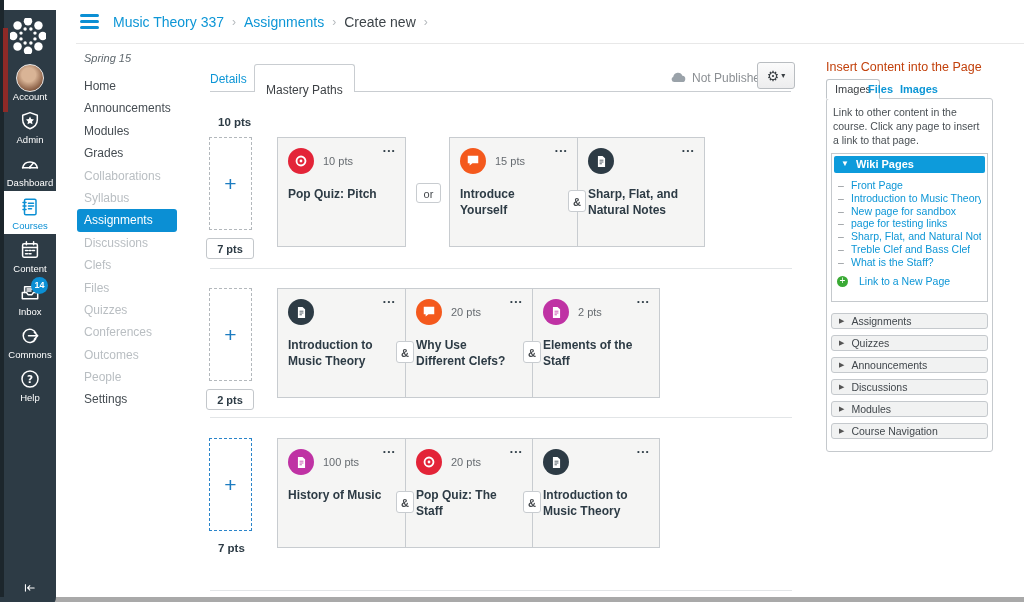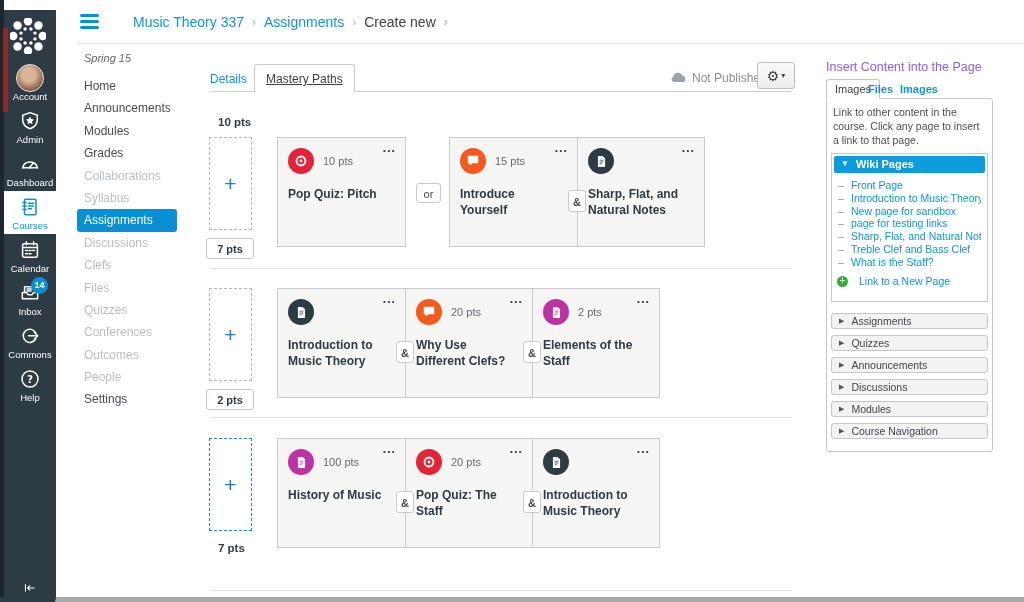--- a/index.html
+++ b/index.html
@@ -22,34 +22,34 @@
   #collapse-btn { position:absolute; bottom:6px; left:0; width:60px; text-align:center; cursor:pointer; }
 
   
   #course-nav { position:absolute; left:60px; top:52px; width:150px; }
   #term { font-style:italic; font-size:11px; color:#5d666c; padding-left:24px; margin-bottom:11px; }
   .cn-item { height:22.4px; line-height:22.4px; font-size:12px; padding-left:24px; color:#454c52; cursor:pointer; white-space:nowrap; }
   .cn-item.muted { color:#b9bec2; }
   .cn-item.active { background:#0b8fd4; color:#fff; border-radius:3px; margin:0 0 0 17px; padding-left:7px; width:100px; }
 
   
-  #breadcrumb-bar { position:absolute; left:76px; top:0; right:0; height:44px; border-bottom:1px solid #e8e8e8; display:flex; align-items:center;gap:20px; }
+  #breadcrumb-bar { position:absolute; left:76px; top:0; right:0; height:44px; border-bottom:1px solid #e8e8e8; display:flex; align-items:center; }
   #hamburger { margin-left:4px; cursor:pointer; }
   #hamburger div { width:19px; height:3px; background:#0b8fd4; border-radius:2px; margin:3px 0; }
   #crumbs { display:flex; align-items:center; margin-left:14px; font-size:14px; }
   .crumb { color:#0d96d6; cursor:pointer; }
   .crumb.current { color:#3d4449; cursor:default; }
   .crumb-sep { color:#b5babe; margin:0 8px; font-size:12px; }
 
   
   #content { position:absolute; left:210px; top:56px; width:586px; height:546px; }
   #tabs { position:absolute; left:0; top:8px; width:581px; height:28px; }
   #tabs::after { content:""; position:absolute; left:0; right:0; bottom:0; height:1px; background:#c9cdd1; }
   #tab-details { position:absolute; left:0; top:8px; font-size:12px; color:#0d96d6; cursor:pointer; }
-  #tab-mastery { position:absolute; left:44px; top:0; height:28px; background:#fff; border:1px solid #c9cdd1; border-bottom:none; border-radius:3px 3px 0 0; padding:7px 11px 0; font-size:12px; color:#3d4145; z-index:2; cursor:pointer;text-decoration:underline; }
+  #tab-mastery { position:absolute; left:44px; top:0; height:28px; background:#fff; border:1px solid #c9cdd1; border-bottom:none; border-radius:3px 3px 0 0; padding:18px 11px 0; font-size:12px; color:#3d4145; z-index:2; cursor:pointer; }
   #status { position:absolute; left:460px; top:13px; display:flex; align-items:center; gap:6px; }
   #status-text { font-size:12px; color:#8b8f93; }
   #gear-btn { position:absolute; left:547px; top:6px; width:38px; height:27px; border:1px solid #b9bdc1; border-radius:3px; background:linear-gradient(#fbfbfb,#ededee); display:flex; align-items:center; justify-content:center; gap:2px; cursor:pointer; }
   #gear-btn .gear { font-size:14px; color:#3a3f44; line-height:1; }
   #gear-btn .caret { font-size:8px; color:#3a3f44; }
 
   .m-row { position:absolute; left:0; width:586px; height:110px; }
   .row-sep { position:absolute; left:0; width:582px; height:1px; background:#e2e5e7; }
   .upper-label, .lower-label { position:absolute; left:8px; font-weight:bold; font-size:11.5px; color:#2d3b45; }
   .upper-label { top:-21px; }
@@ -65,21 +65,21 @@
   .card-head { display:flex; align-items:center; }
   .icon-circle { width:26px; height:26px; border-radius:50%; display:flex; align-items:center; justify-content:center; flex:none; }
   .pts { margin-left:9px; font-size:11px; color:#666b70; }
   .kebab { position:absolute; top:8px; right:9px; font-size:8px; letter-spacing:1.5px; color:#2d3b45; cursor:pointer; }
   .card-title { margin-top:13px; font-weight:bold; font-size:12px; color:#2d3b45; line-height:1.3; padding-right:4px; }
   .amp { position:absolute; left:-10px; top:52px; width:18px; height:22px; line-height:22px; text-align:center; background:#fff; border:1px solid #c8ccd0; border-radius:3px; font-size:11px; font-weight:bold; color:#45494d; z-index:2; }
   .or-box { align-self:flex-start; margin:46px 8px 0 10px; width:25px; height:20px; line-height:20px; text-align:center; background:#fff; border:1px solid #c8ccd0; border-radius:3px; font-size:11px; color:#45494d; }
 
   
   #insert-panel { position:absolute; left:826px; top:60px; width:167px; }
-  #ip-title { font-size:12.5px; color:#8b5cf6; margin-bottom:5px; }
+  #ip-title { font-size:12.5px; color:#c2410c; margin-bottom:5px; }
   #ip-tabs { position:relative; height:19px; z-index:2; }
   #ip-tab-links { position:absolute; left:0; top:0; height:20px; background:#fff; border:1px solid #bfc4c8; border-bottom:1px solid #fff; border-radius:3px 3px 0 0; padding:3px 8px 0; font-size:11px; color:#3d4145; cursor:pointer; }
   .ip-tab-link { position:absolute; top:4px; font-size:11px; color:#0d96d6; font-weight:bold; cursor:pointer; }
   #ip-tab-files { left:42px; } #ip-tab-images { left:74px; }
   #ip-body { border:1px solid #c5c9cd; border-radius:3px; background:#fff; padding:5px 4px 6px; min-height:320px; }
   #ip-desc { font-size:10.5px; color:#494f54; line-height:1.32; margin:2px 2px 5px; }
   #ip-listbox { border:1px solid #c5c9cd; height:149px; padding:2px; background:#fff; overflow:hidden; }
   #wiki-bar { background:#0d9bdb; color:#fff; font-weight:bold; font-size:11px; padding:2px 7px 3px; border-radius:2px; display:flex; align-items:center; gap:7px; cursor:pointer; }
   #wiki-bar .caret { font-size:8px; }
   #wiki-links { margin-top:6px; }
@@ -163,21 +163,21 @@
         </div>
         <div class="gn-item">
           <div class="gn-icon">
             <svg width="20" height="20" viewBox="0 0 20 20" fill="none" xmlns="http://www.w3.org/2000/svg">
               <rect x="2.6" y="3.8" width="14.8" height="13.4" rx="1.4" stroke="currentColor" stroke-width="1.5" fill="none" stroke-linecap="round" stroke-linejoin="round"></rect>
               <path d="M2.6 7.6h14.8" stroke="currentColor" stroke-width="1.5" fill="none" stroke-linecap="round" stroke-linejoin="round"></path>
               <path d="M6.4 1.8v3M13.6 1.8v3" stroke="currentColor" stroke-width="1.5" fill="none" stroke-linecap="round" stroke-linejoin="round"></path>
               <path d="M5.5 10.5h2M9 10.5h2M12.5 10.5h2M5.5 13.8h2M9 13.8h2" stroke="currentColor" stroke-width="1.5" fill="none" stroke-linecap="round" stroke-linejoin="round"></path>
             </svg>
           </div>
-          <div class="gn-label">Calendar</div>
+          <div class="gn-label">Content</div>
         </div>
         <div class="gn-item">
           <div class="gn-icon">
             <svg width="20" height="20" viewBox="0 0 20 20" fill="none" xmlns="http://www.w3.org/2000/svg">
               <path d="M4.6 9.5V3.8h10.8v5.7" stroke="currentColor" stroke-width="1.5" fill="none" stroke-linecap="round" stroke-linejoin="round"></path>
               <path d="M2.3 9.5h4.2l1.5 2.2h4l1.5-2.2h4.2v6.3H2.3z" stroke="currentColor" stroke-width="1.5" fill="none" stroke-linecap="round" stroke-linejoin="round"></path>
               <path d="M7 6h6M7 8h4" stroke="currentColor" stroke-width="1.5" fill="none" stroke-linecap="round" stroke-linejoin="round"></path>
             </svg>
           </div>
           <span class="badge">14</span>

